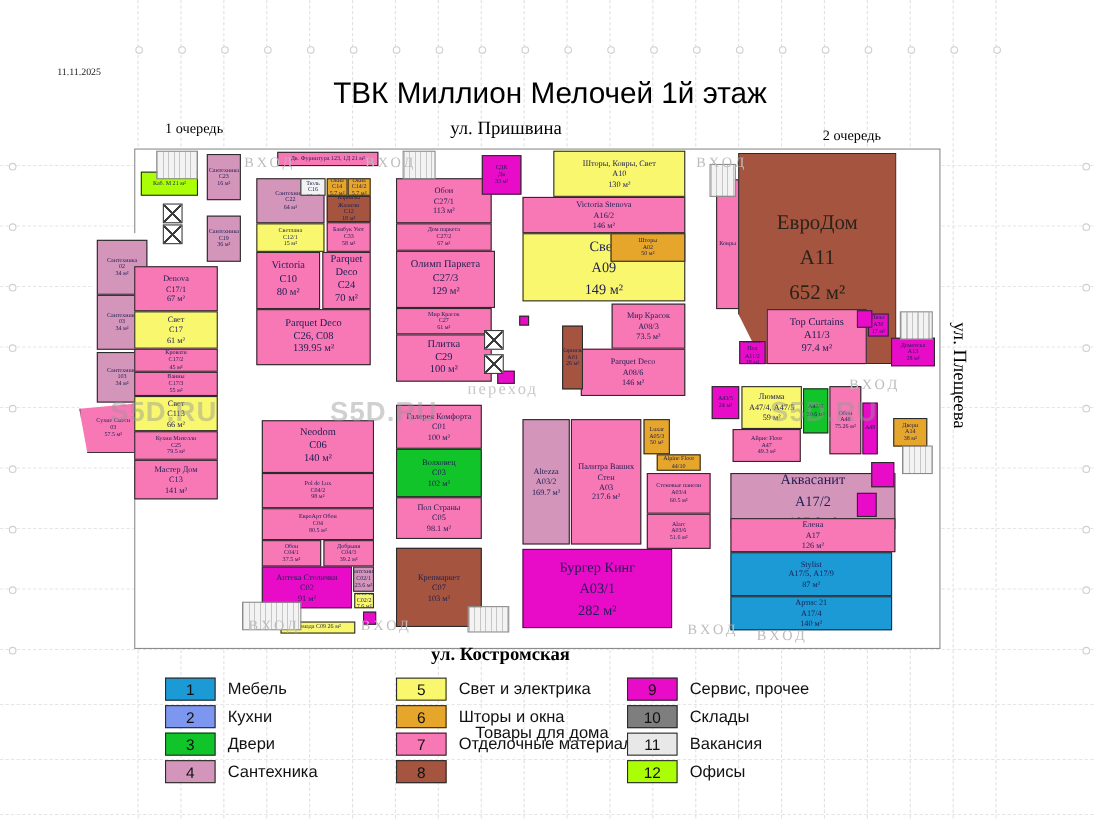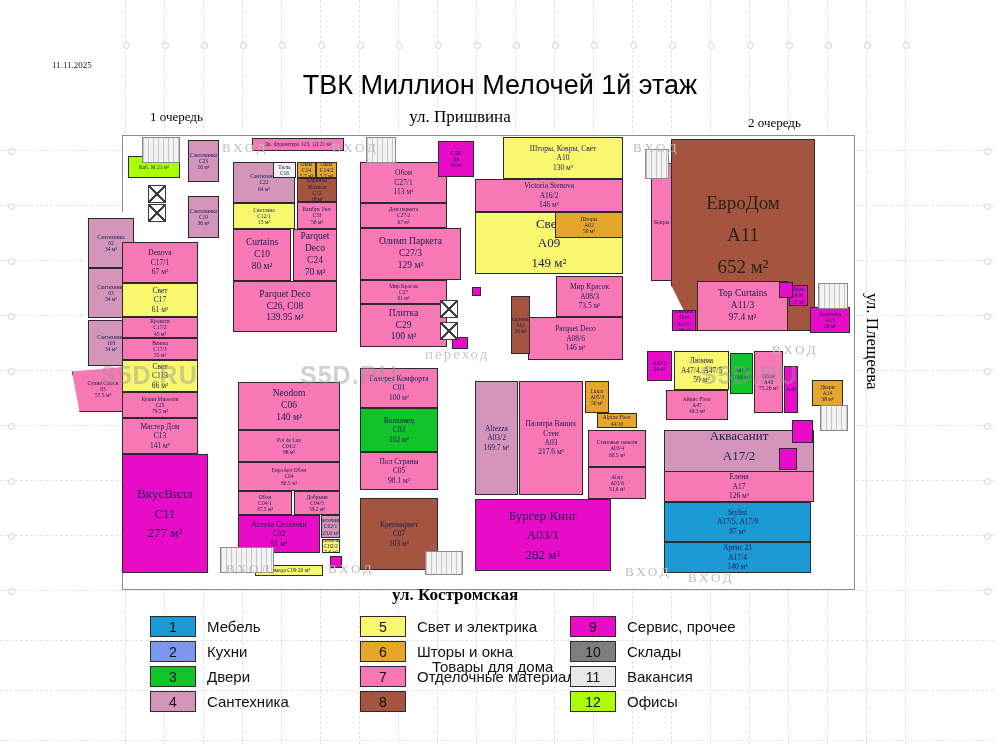--- a/index.html
+++ b/index.html
@@ -203,25 +203,20 @@
       <div class="u f-xs" style="left: 122px; top: 392px; width: 76px; height: 26px; background: rgb(248, 120, 181);">
         <span>Кухни Мизелли</span>
         <span>С25</span>
         <span>79.5 м²</span>
       </div>
       <div class="u f-s mod" style="left: 122px; top: 418px; width: 76px; height: 36px; background: rgb(248, 120, 181);">
         <span>Мастер Дом</span>
         <span>С13</span>
         <span>141 м²</span>
       </div>
-      <div class="u f-l mod" style="left: 122px; top: 454px; width: 86px; height: 119px; background: rgb(232, 12, 200);">
-        <span>ВкусВилл</span>
-        <span>С11</span>
-        <span>277 м²</span>
-      </div>
       <div class="u f-xs" style="left: 252px; top: 138px; width: 92px; height: 13px; background: rgb(248, 120, 181);">
         <span>Дв. Фурнитура   123, 1Д   21 м²</span>
       </div>
       <div class="u f-xs" style="left: 233px; top: 162px; width: 62px; height: 41px; background: rgb(212, 149, 187);">
         <span>Сантехника</span>
         <span>С22</span>
         <span>64 м²</span>
       </div>
       <div class="u f-xs" style="left: 233px; top: 203px; width: 62px; height: 26px; background: rgb(248, 247, 109);">
         <span>Светлана</span>
@@ -247,21 +242,21 @@
         <span>Карнизы Жалюзи</span>
         <span>С12</span>
         <span>18 м²</span>
       </div>
       <div class="u f-xs" style="left: 297px; top: 202px; width: 40px; height: 27px; background: rgb(248, 120, 181);">
         <span>Бамбук Уют</span>
         <span>С33</span>
         <span>58 м²</span>
       </div>
       <div class="u f-m mod" style="left: 233px; top: 229px; width: 58px; height: 52px; background: rgb(248, 120, 181);">
-        <span>Curtains</span>
+        <span>Victoria</span>
         <span>С10</span>
         <span>80 м²</span>
       </div>
       <div class="u f-m" style="left: 293px; top: 229px; width: 44px; height: 52px; background: rgb(248, 120, 181);">
         <span>Parquet Deco</span>
         <span>С24</span>
         <span>70 м²</span>
       </div>
       <div class="u f-m mod" style="left: 233px; top: 281px; width: 104px; height: 51px; background: rgb(248, 120, 181);">
         <span>Parquet Deco</span>
@@ -271,21 +266,21 @@
       <div class="u f-s mod" style="left: 360px; top: 162px; width: 87px; height: 41px; background: rgb(248, 120, 181);">
         <span>Обои</span>
         <span>С27/1</span>
         <span>113 м²</span>
       </div>
       <div class="u f-xs" style="left: 360px; top: 203px; width: 87px; height: 25px; background: rgb(248, 120, 181);">
         <span>Дом паркета</span>
         <span>С27/2</span>
         <span>67 м²</span>
       </div>
-      <div class="u f-m mod" style="left: 360px; top: 228px; width: 101px; height: 52px; background: rgb(248, 120, 181);">
+      <div class="u f-m mod" style="left: 360px; top: 228px; width: 90px; height: 52px; background: rgb(248, 120, 181);">
         <span>Олимп Паркета</span>
         <span>С27/3</span>
         <span>129 м²</span>
       </div>
       <div class="u f-xs" style="left: 360px; top: 280px; width: 87px; height: 24px; background: rgb(248, 120, 181);">
         <span>Мир Красок</span>
         <span>С27</span>
         <span>61 м²</span>
       </div>
       <div class="u f-m mod" style="left: 360px; top: 304px; width: 87px; height: 43px; background: rgb(248, 120, 181);">

